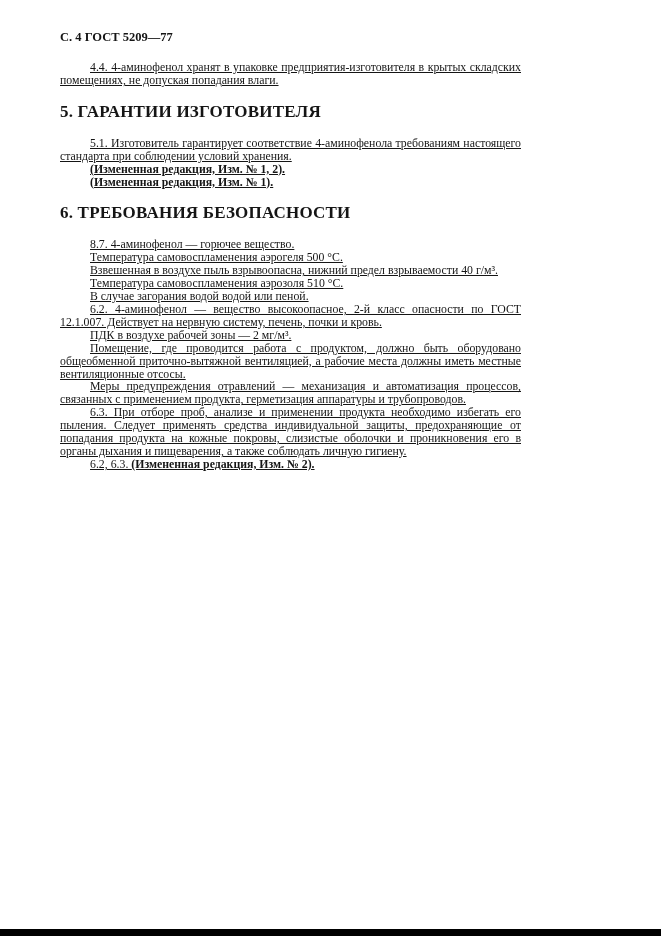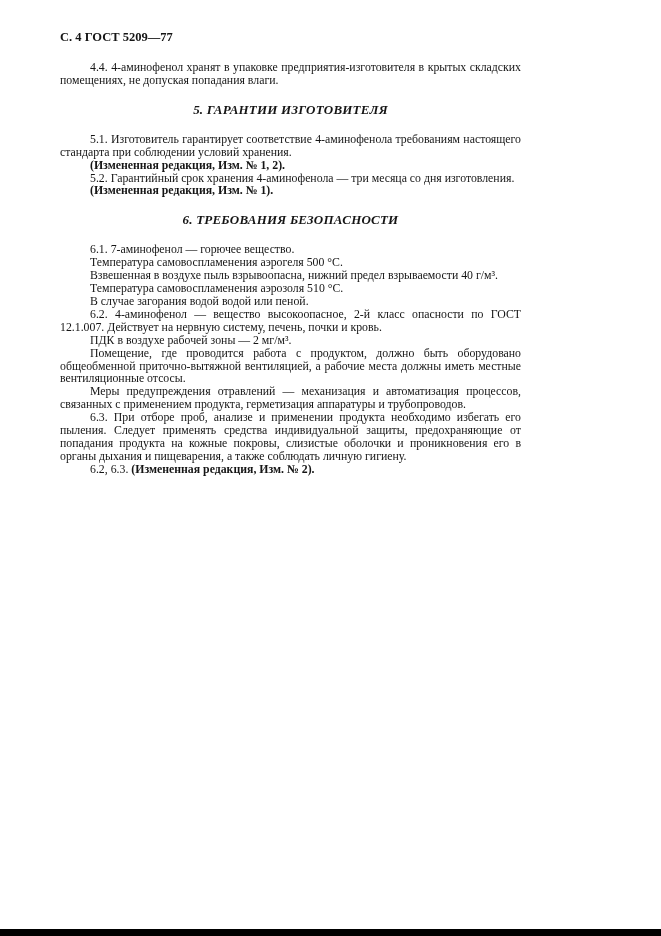--- a/index.html
+++ b/index.html
@@ -24,34 +24,33 @@
     font-weight: bold;
     font-size: 12.5px;
     margin: 0 0 16px 0;
     text-align: left;
   }
   p.body-text {
     margin: 0;
     font-size: 11.8px;
     line-height: 12.9px;
     text-align: justify;
+    text-decoration: underline;
   }
   p.indent {
     text-indent: 30px;
   }
   p.bold {
     font-weight: bold;
   }
   .section-heading {
-    font-size: 13px;
+    font-size: 17px;
     font-weight: bold;
-    text-align: center;
     margin: 15px 0 15px 0;
     letter-spacing: 0.2px;
-    font-style: italic;
   }
   .bold-inline {
     font-weight: bold;
   }
   .bottom-edge {
     position: absolute;
     left: 0;
     bottom: 0;
     width: 661px;
     height: 7px;
@@ -66,27 +65,26 @@
   <div class="doc-header">С. 4 ГОСТ 5209—77</div>
 
   <p class="body-text indent">4.4. 4-аминофенол хранят в упаковке предприятия-изготовителя в крытых складских помещениях, не допуская попадания влаги.</p>
 
   <div class="section-heading">5. ГАРАНТИИ ИЗГОТОВИТЕЛЯ</div>
 
   <p class="body-text indent">5.1. Изготовитель гарантирует соответствие 4-аминофенола требованиям настоящего стандарта при соблюдении условий хранения.</p>
 
   <p class="body-text indent bold">(Измененная редакция, Изм. № 1, 2).</p>
 
-  <p class="body-text indent">5.2. Гарантийный срок хранения 4-аминофенола — три месяца со дня изготовления.</p>
 
   <p class="body-text indent bold">(Измененная редакция, Изм. № 1).</p>
 
   <div class="section-heading">6. ТРЕБОВАНИЯ БЕЗОПАСНОСТИ</div>
 
-  <p class="body-text indent">6.1. 7-аминофенол — горючее вещество.</p>
+  <p class="body-text indent">8.7. 4-аминофенол — горючее вещество.</p>
 
   <p class="body-text indent">Температура самовоспламенения аэрогеля 500 °С.</p>
 
   <p class="body-text indent">Взвешенная в воздухе пыль взрывоопасна, нижний предел взрываемости 40 г/м³.</p>
 
   <p class="body-text indent">Температура самовоспламенения аэрозоля 510 °С.</p>
 
   <p class="body-text indent">В случае загорания водой водой или пеной.</p>
 
   <p class="body-text indent">6.2. 4-аминофенол — вещество высокоопасное, 2-й класс опасности по ГОСТ 12.1.007. Действует на нервную систему, печень, почки и кровь.</p>

